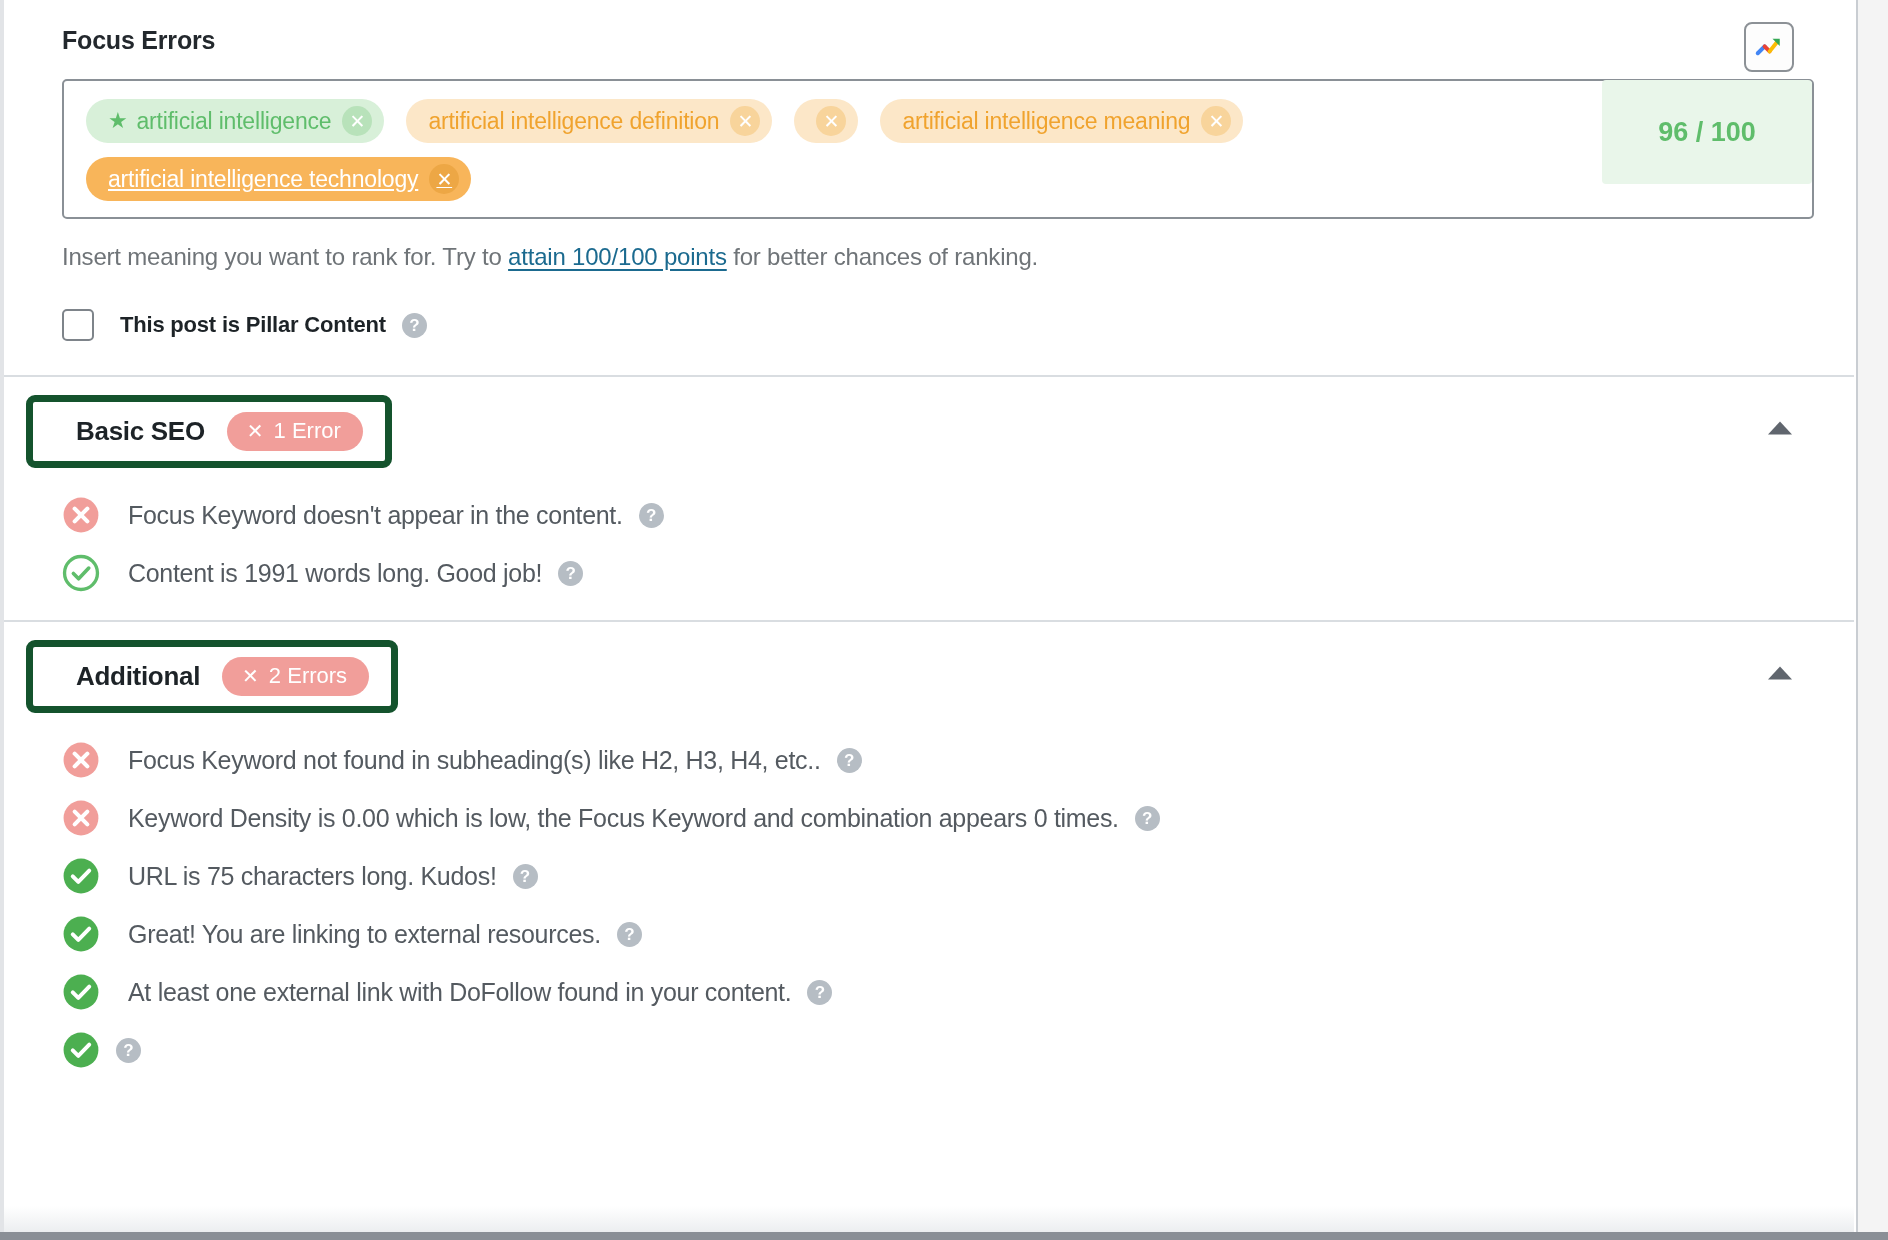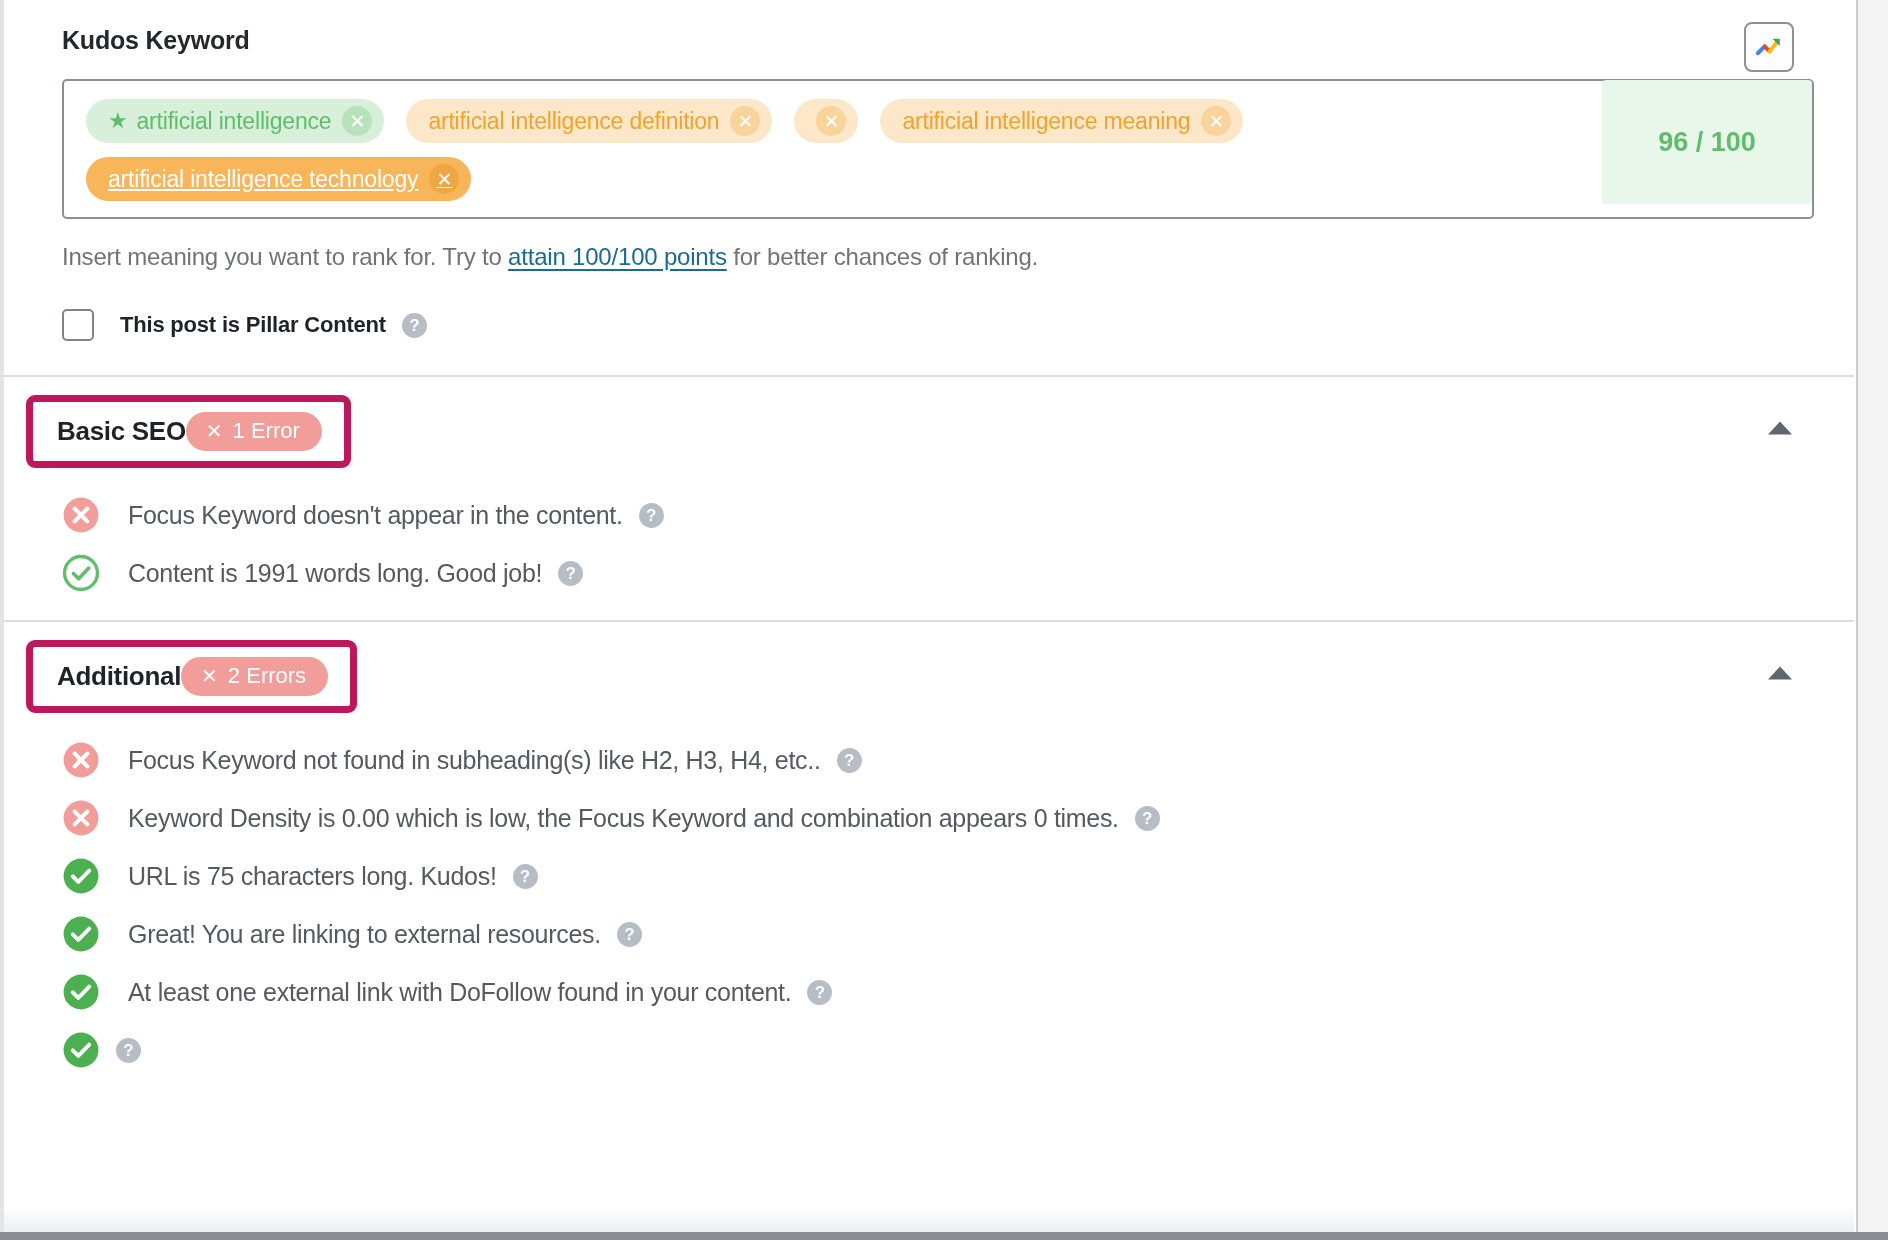--- a/index.html
+++ b/index.html
@@ -79,21 +79,21 @@
   .pill--primary .pill-x { background: #b8e2ba; color: #ffffff; }
   .pill--light { background: #fce7c8; color: #f0a32e; }
   .pill--light .pill-x { background: #f8d49b; color: #ffffff; }
   .pill--solid { background: #f8b55a; color: #ffffff; text-decoration: underline; }
   .pill--solid .pill-x { background: #eda745; color: #ffffff; }
 
   .score-box {
     position: absolute;
     right: 0px; top: -1px;
     width: 210px;
-    height: 124px;
+    height: 104px;
     background: #e9f6ea;
     border-radius: 4px;
     display: flex; align-items: center; justify-content: center;
     font-size: 27px;
     font-weight: bold;
     color: #5fbd6b;
   }
 
   .fk-help {
     margin-top: 24px;
@@ -144,25 +144,26 @@
   .divider { height: 2px; background: #d9dde1; width: 100%; }
 
   
   .sec { position: relative; padding: 0 0 18px 0; }
   .sec-head {
     position: relative;
     padding: 18px 0 10px 0;
     display: flex; align-items: center;
   }
   .annot {
-    border: 7px solid #be185d;
+    border: 7px solid #14532d;
     border-radius: 9px;
-    padding: 10px 22px 10px 24px;
+    padding: 10px 22px 10px 43px;
     display: inline-flex;
     align-items: center;
+    gap: 22px;
     background: #ffffff;
     margin-left: 22px;
   }
   .sec-title {
     font-size: 26px;
     font-weight: bold;
     color: #1d2327;
     letter-spacing: -0.3px;
   }
   .err-badge {
@@ -209,21 +210,21 @@
 </style>
 </head>
 <body>
 
 <div class="screen">
   <div class="frame-left"></div>
 
   <div class="panel">
 
     <div class="fk-section">
-      <div class="fk-title">Kudos Keyword</div>
+      <div class="fk-title">Focus Errors</div>
 
       <div class="trends-btn">
         <svg width="30" height="30" viewBox="0 0 24 24">
           <path d="M3 17 L8.5 11.5" stroke="#4285F4" stroke-width="3.2" fill="none" stroke-linecap="round"></path>
           <path d="M8.5 11.5 L12.5 15.5" stroke="#EA4335" stroke-width="3.2" fill="none" stroke-linecap="round"></path>
           <path d="M12.5 15.5 L18.5 8" stroke="#FBBC05" stroke-width="3.2" fill="none" stroke-linecap="round"></path>
           <path d="M14.8 5.4 L20.6 5.4 L20.6 11.2 Z" fill="#34A853"></path>
         </svg>
       </div>
 

